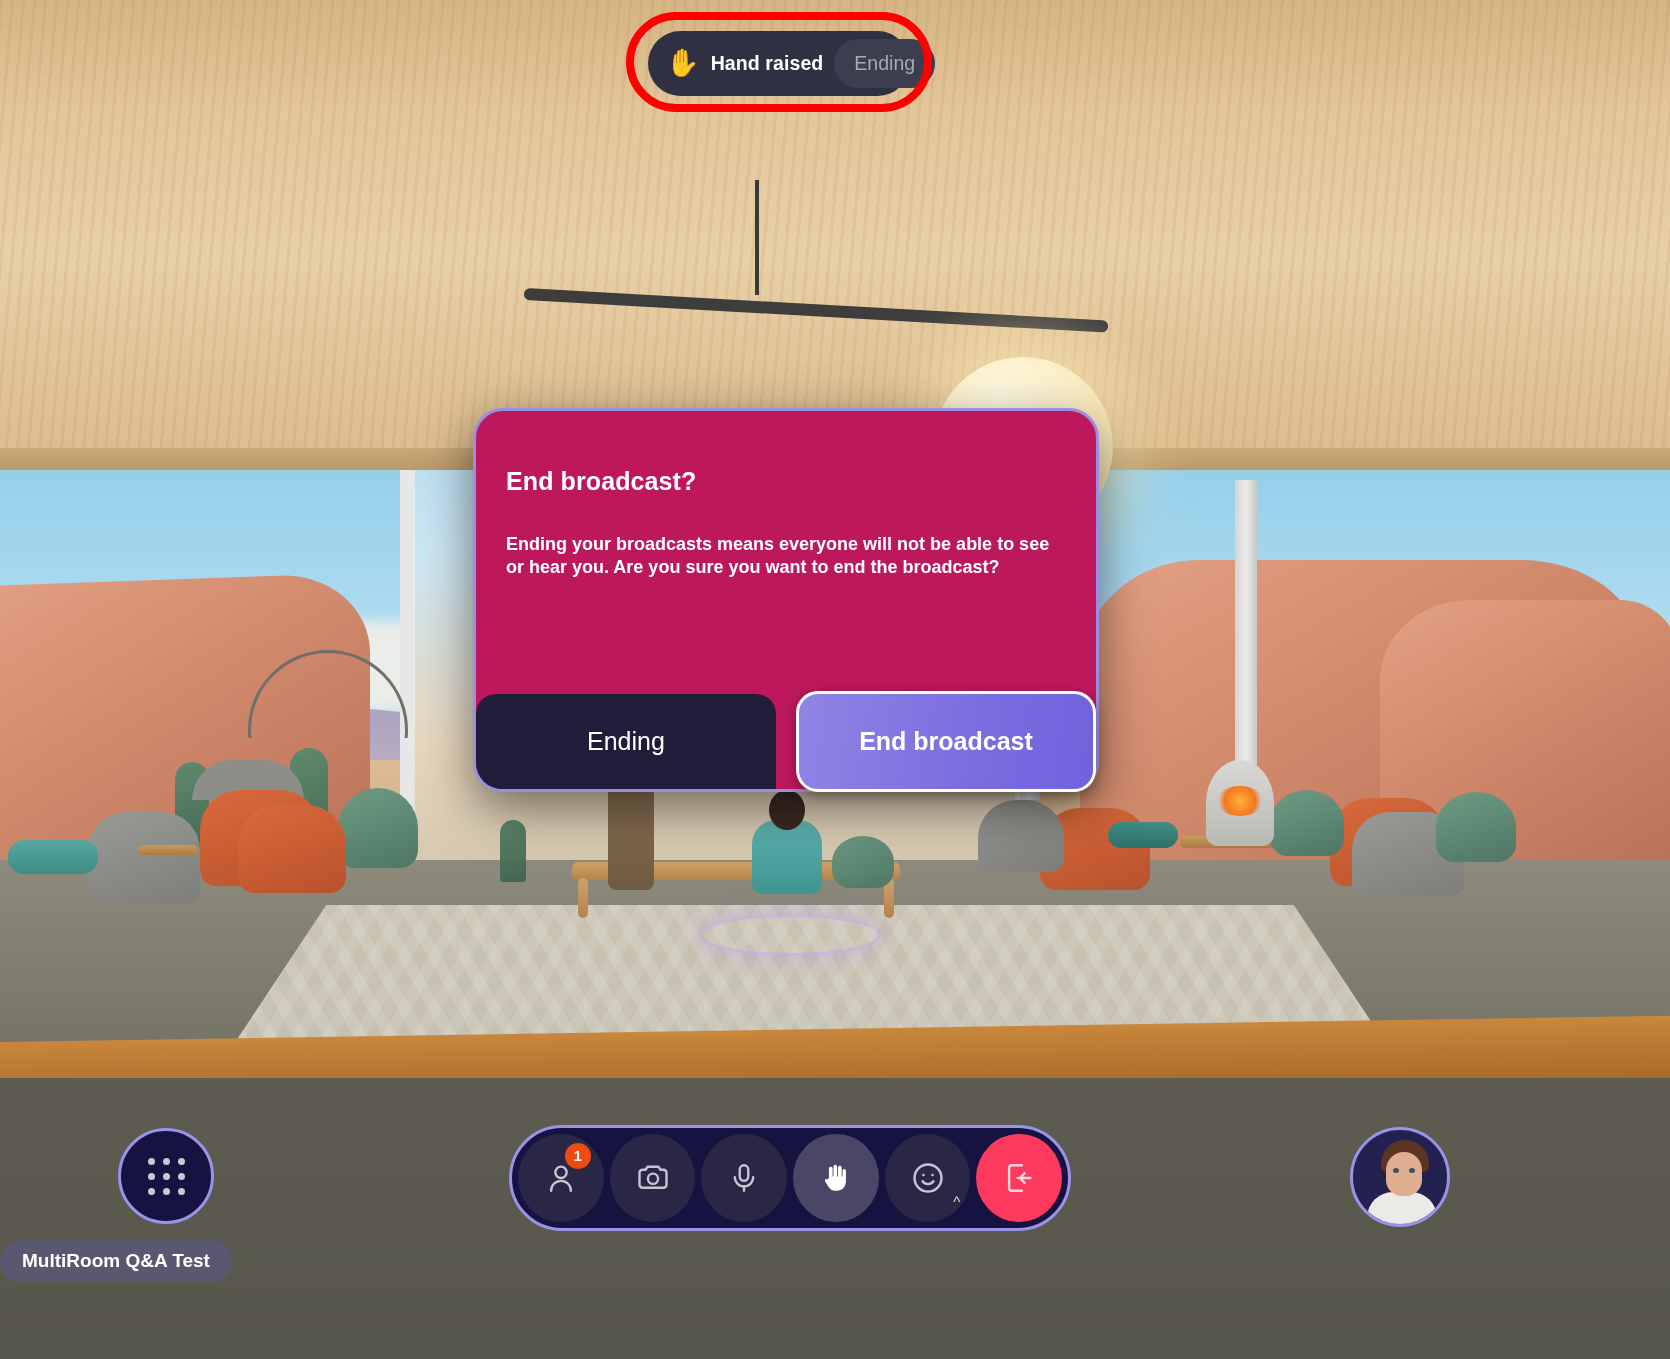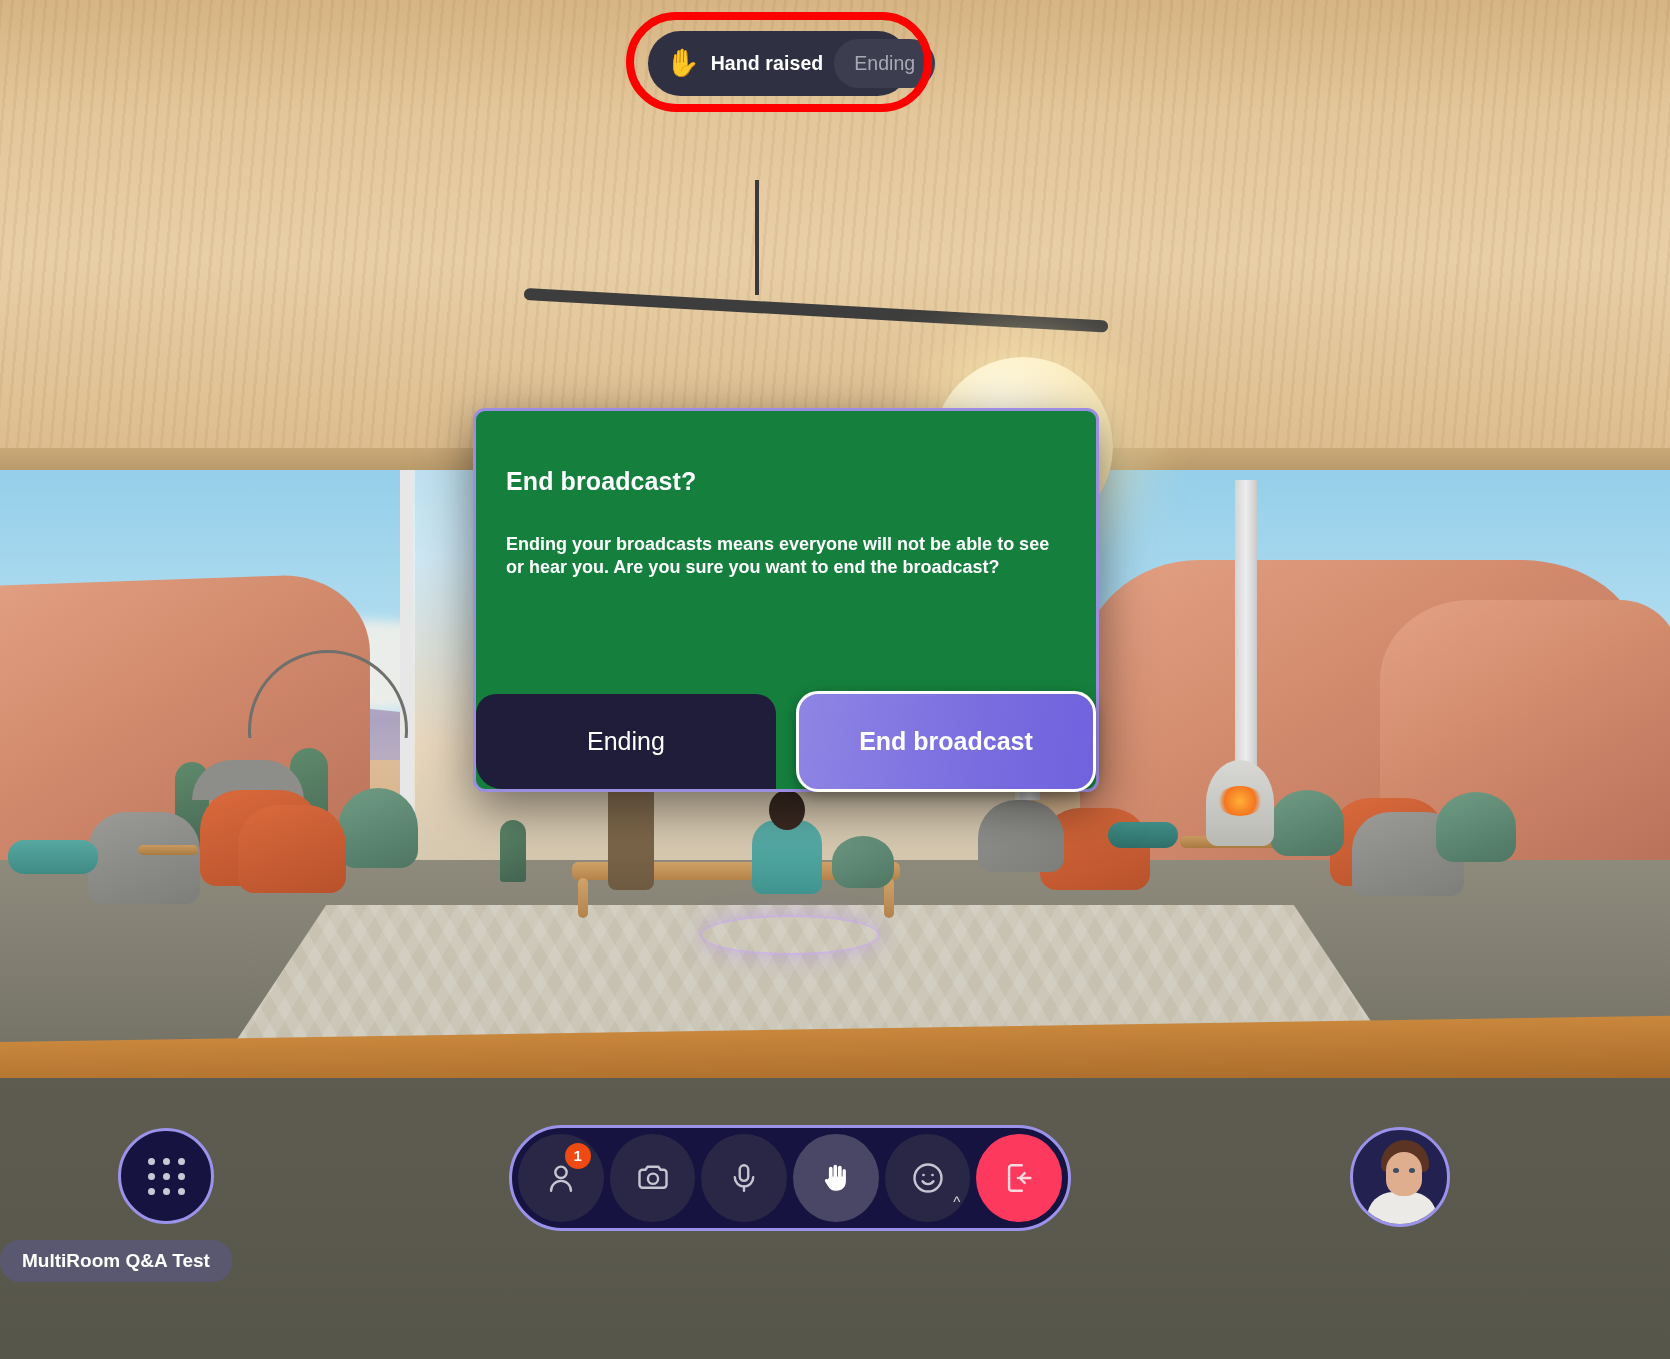--- a/index.html
+++ b/index.html
@@ -173,23 +173,23 @@
     margin-left: auto;
     background: #3c3d4f; border: none; border-radius: 28px;
     color: #a9a9b4; font-size: 19.5px; font-weight: normal;
     font-family: "Liberation Sans", sans-serif;
     padding: 13px 20px; cursor: pointer;
   }
 
   
   .modal {
     position: absolute; left: 473px; top: 408px; width: 626px; height: 384px;
-    background: #15803d;
+    background: #be185d;
     border: 3px solid #9b8ee0;
-    border-radius: 12px;
+    border-radius: 30px;
     box-shadow: 0 16px 50px rgba(0,0,0,.5);
     padding: 56px 30px 0 30px;
   }
   .modal-title {
     color: #ffffff; font-size: 25px; font-weight: bold; letter-spacing: .1px;
   }
   .modal-body {
     color: #ffffff; font-size: 18px; font-weight: bold; line-height: 1.29;
     margin-top: 37px; width: 545px;
   }

